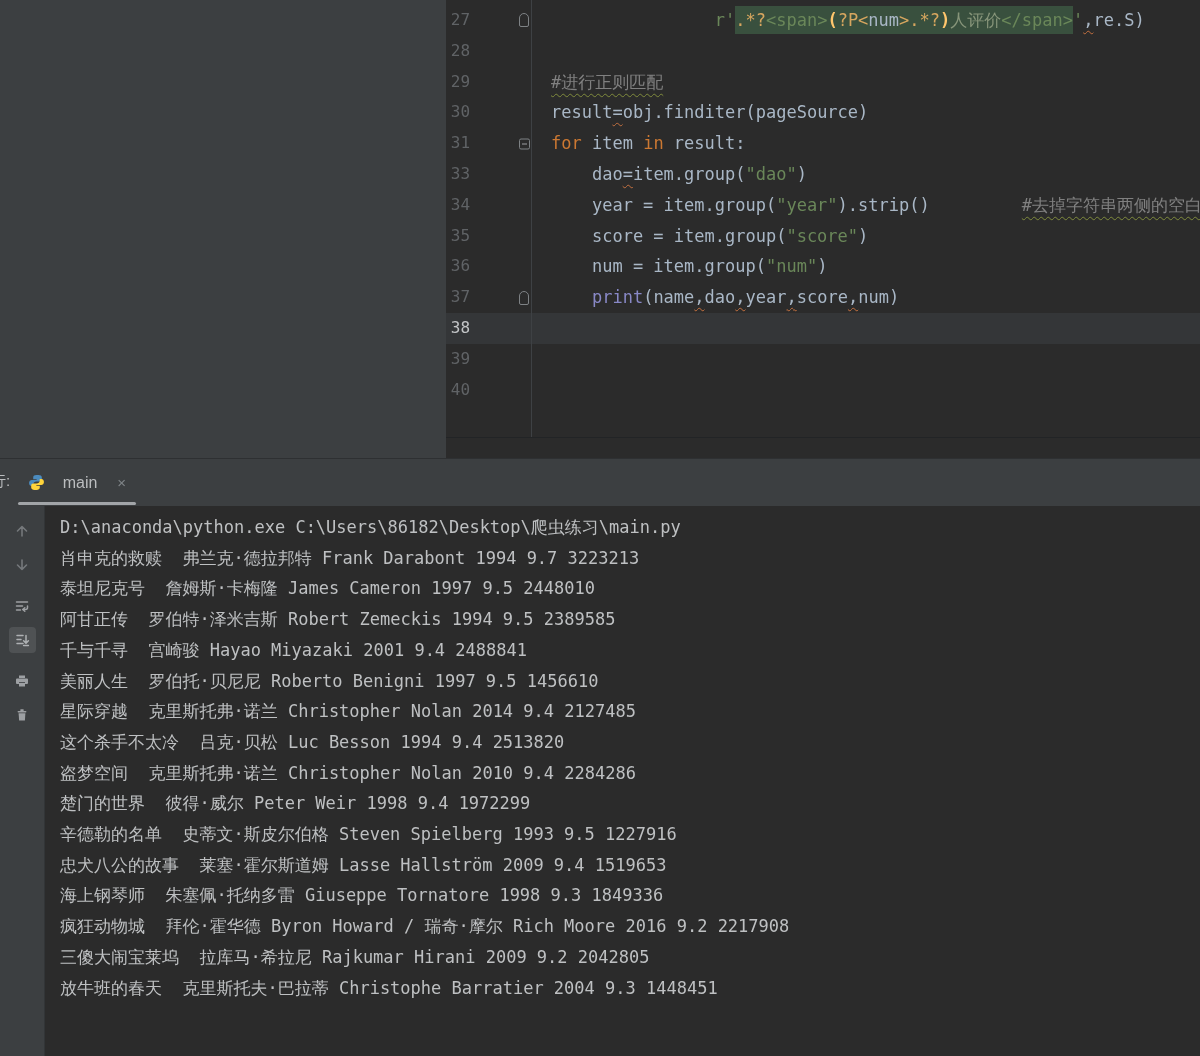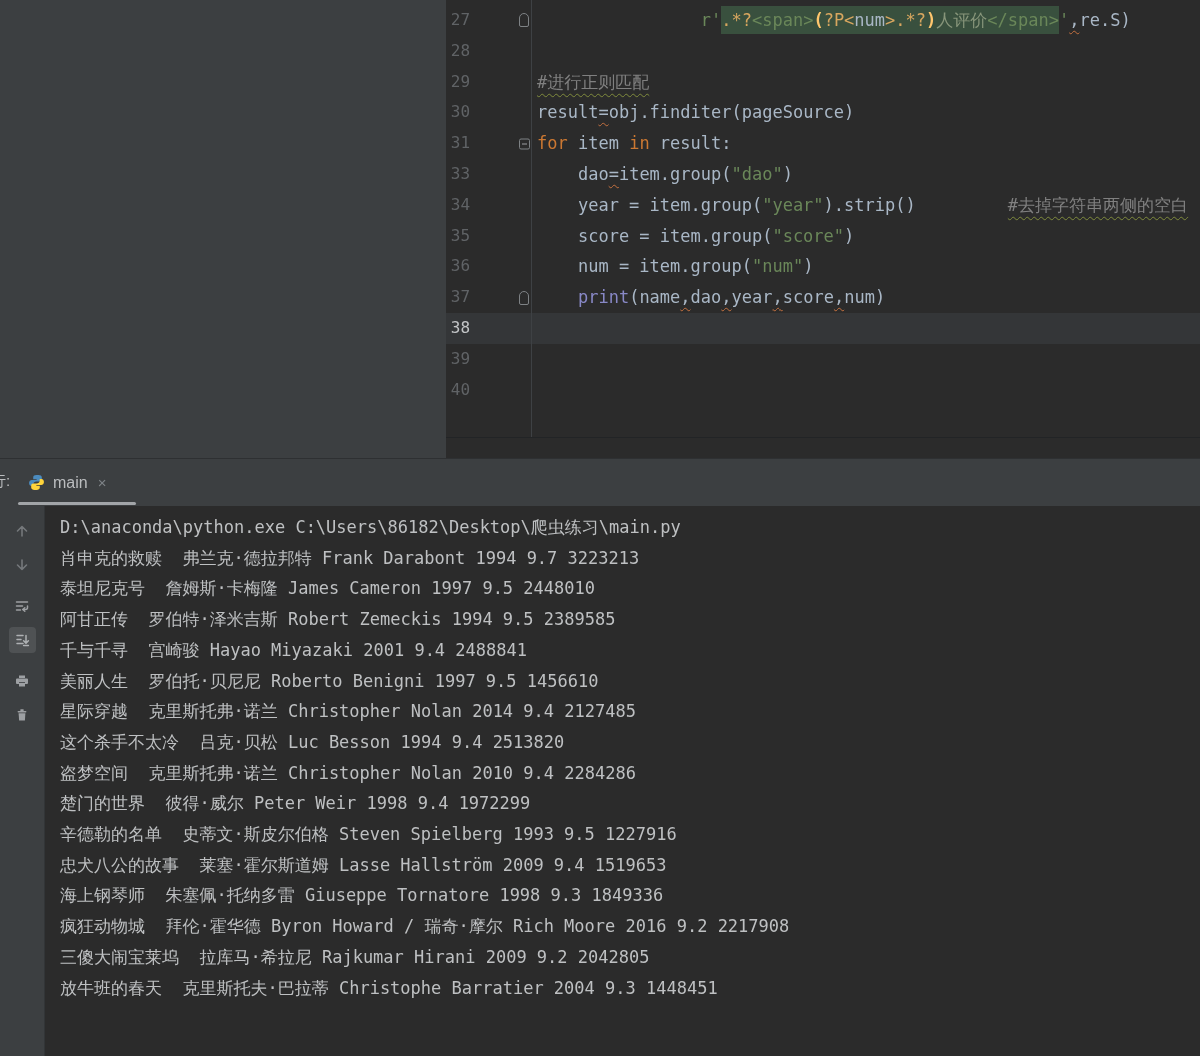--- a/index.html
+++ b/index.html
@@ -12,21 +12,21 @@
   
   .editor{position:absolute;left:446px;top:0;width:754px;height:438px;background:#2b2b2b;
           border-bottom:1px solid #222426;box-sizing:border-box;}
   #code-rows{padding-top:5px;}
   .crow{display:flex;height:30.8px;line-height:30.8px;font-size:17px;white-space:pre;}
   .crow.current{background:#343638;}
   .gutter{flex:0 0 85px;box-sizing:border-box;text-align:center;padding-right:56px;
           color:#606366;font-size:16px;position:relative;}
   .crow.current .gutter{color:#c3c5c7;}
   .gutter-vline{position:absolute;left:85px;top:0;width:1px;height:437px;background:#3e4144;z-index:3;}
-  .code{flex:1;padding-left:6px;}
+  .code{flex:1;padding-left:20px;}
   .gicon{position:absolute;top:50%;transform:translateY(-50%);z-index:4;}
   .gicon.fold{right:1px;width:11px;height:11px;border:1px solid #7e8285;border-radius:2px;
               background:#2b2b2b;box-sizing:border-box;}
   .gicon.fold::after{content:"";display:block;width:5px;height:1px;background:#9da0a3;margin:4px auto 0;}
   .gicon.pill{right:2px;width:10px;height:14px;border:1px solid #7e8285;
               border-radius:5px 5px 2px 2px;box-sizing:border-box;background:transparent;}
 
   
   .fg{color:#a9b7c6;} .kw{color:#cc7832;} .str{color:#6a8759;} .cmt{color:#808080;}
   .meta{color:#d7a65f;} .paren{color:#ffc66d;font-weight:bold;} .func{color:#8888c6;}
@@ -36,21 +36,21 @@
   .sqg{text-decoration:underline wavy #7f8b3d;text-decoration-thickness:1px;text-underline-offset:5px;}
 
   
   .tabbar{position:absolute;left:0;top:458px;width:1200px;height:48px;background:#3c3f41;
           border-top:1px solid #2e3032;box-sizing:border-box;}
   .run-label-clip{position:absolute;left:0;top:13px;width:15px;height:22px;overflow:hidden;
                   color:#bbbdbf;font-size:15px;font-family:"Liberation Sans",sans-serif;}
   .run-label-clip span{display:inline-block;margin-left:-9px;white-space:nowrap;}
   .tab{position:absolute;left:18px;top:0;height:47px;min-width:118px;box-sizing:border-box;
        display:flex;align-items:center;gap:8px;padding:0 10px;color:#bbbdbf;
-       font-size:16px;font-family:"Liberation Sans",sans-serif;}
+       font-size:16px;font-family:"Liberation Sans",sans-serif;justify-content:space-between;}
   .tab .close{color:#7f8487;font-size:15px;margin-left:2px;}
   .tab-underline{position:absolute;left:0;right:0;bottom:1px;height:3px;background:#a2a5a8;border-radius:2px;}
   .py-icon svg{display:block;}
 
   
   .ctoolbar{position:absolute;left:0;top:506px;width:45px;height:550px;background:#3c3f41;
             border-right:1px solid #323537;box-sizing:border-box;display:flex;flex-direction:column;
             align-items:center;padding-top:12px;gap:8px;}
   .tbtn{width:27px;height:26px;display:flex;align-items:center;justify-content:center;border-radius:4px;}
   .tbtn.sel{background:#4f5254;}

